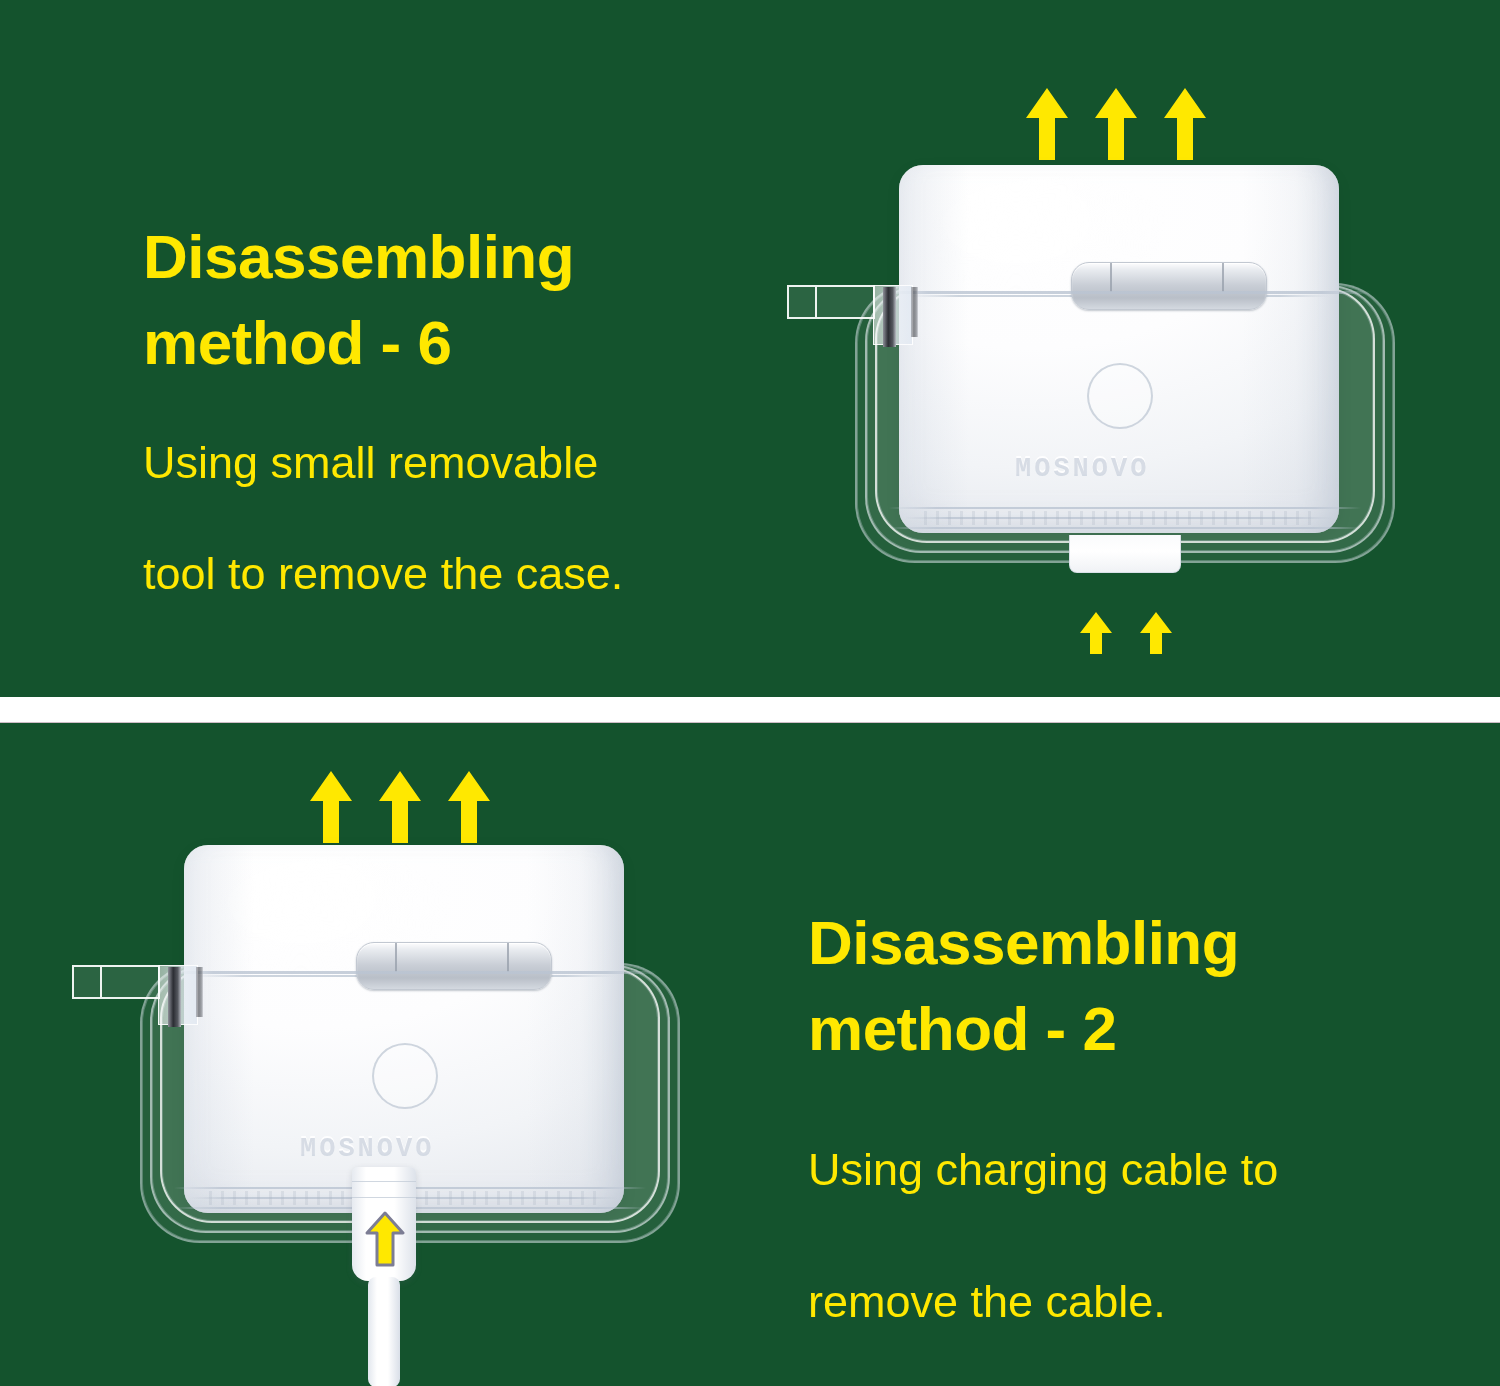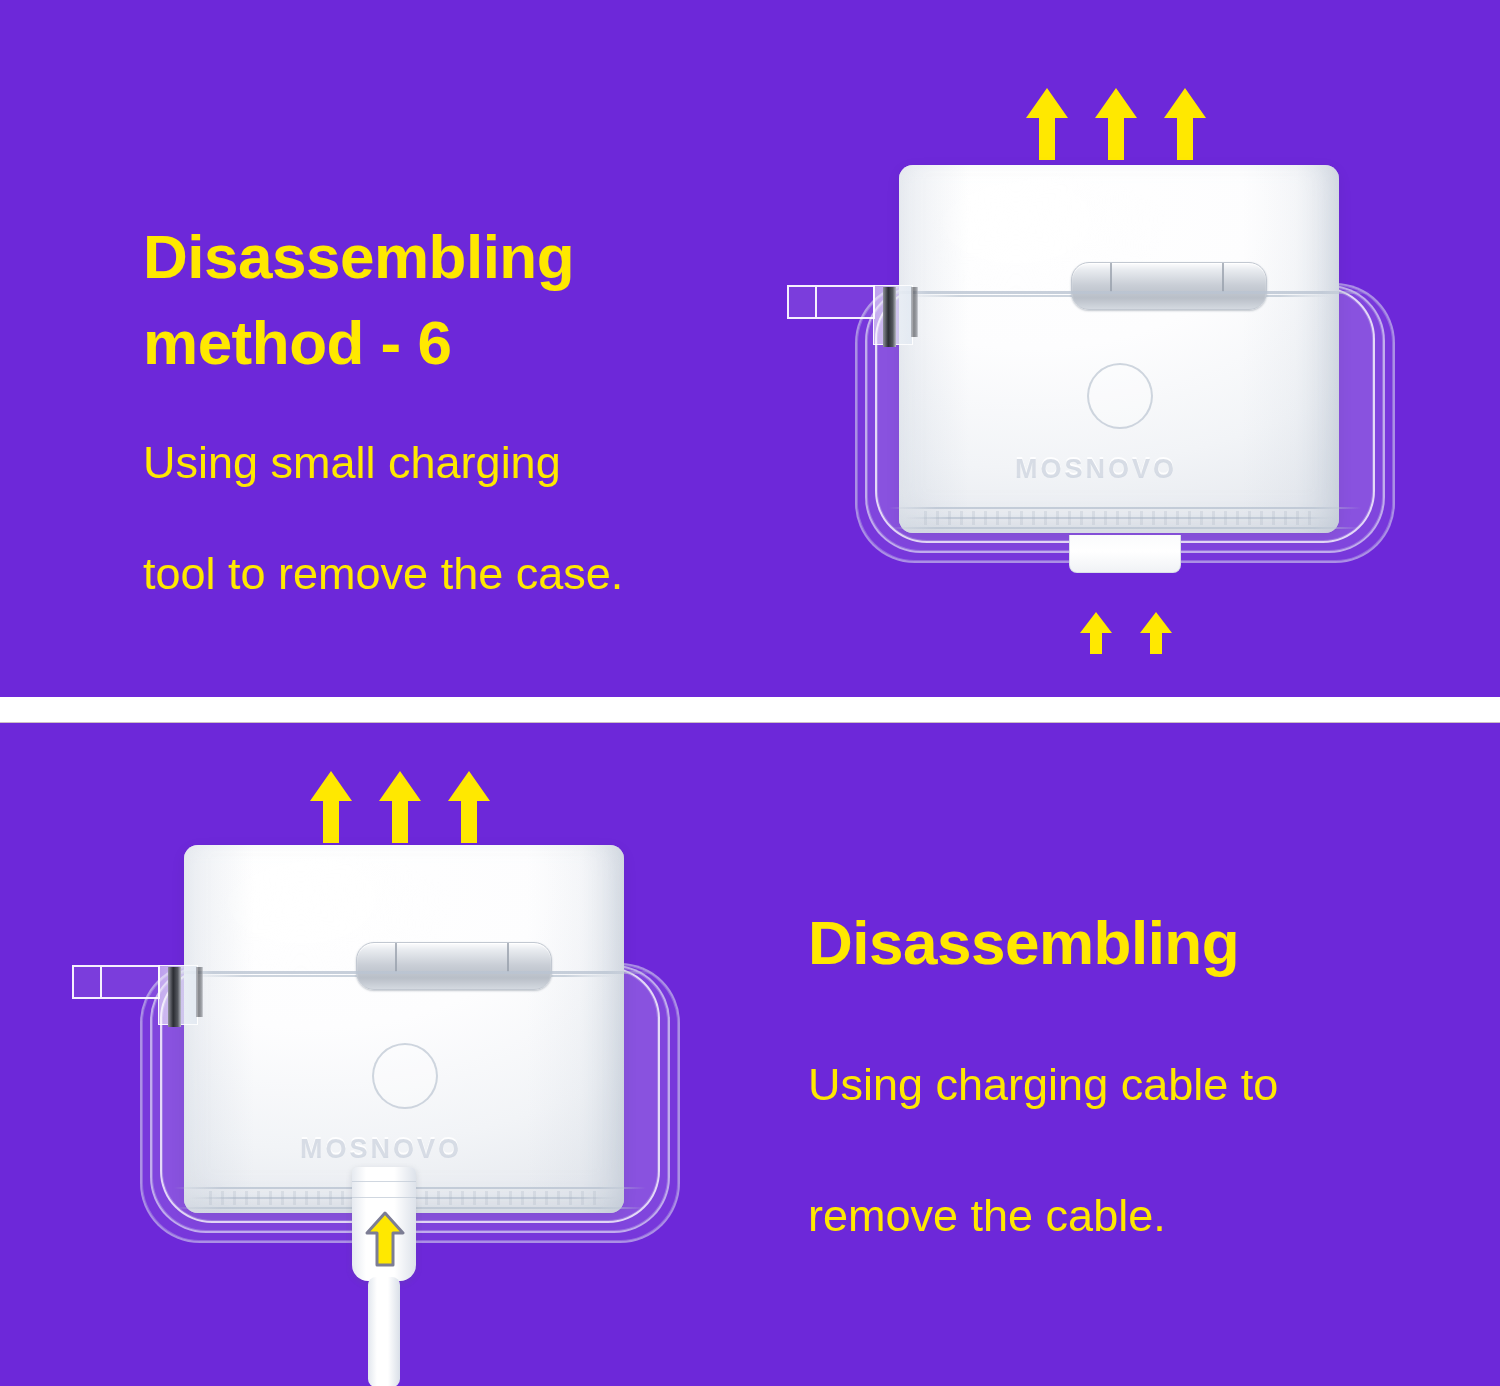--- a/index.html
+++ b/index.html
@@ -6,21 +6,21 @@
   body{
     width:1500px;height:1386px;
     background:#1a00fa;
     font-family:"Liberation Sans",sans-serif;
     overflow:hidden;
     position:relative;
   }
   .page{position:relative;width:1500px;height:1386px;overflow:hidden;background:#1a00fa;}
 
   
-  .panel{position:absolute;left:0;width:1500px;background:#6d28d9;overflow:hidden;}
+  .panel{position:absolute;left:0;width:1500px;background:#14532d;overflow:hidden;}
   #panel-1{top:0;height:697px;}
   #divider{position:absolute;left:0;top:697px;width:1500px;height:26px;background:#ffffff;
            border-bottom:1px solid #cdbdc6;box-sizing:border-box;}
   #panel-2{top:723px;height:663px;}
 
   
   .textblock{position:absolute;}
   .heading{
     color:#ffe800;font-weight:bold;font-size:62px;line-height:1.38;
     letter-spacing:-0.5px;white-space:nowrap;
@@ -49,27 +49,28 @@
     box-shadow:0 0 0 1px rgba(210,218,228,0.30) inset;
   }
   .shell-ring.r2{border-color:rgba(236,241,247,0.60);}
   .shell-ring.r3{border-color:rgba(224,232,240,0.50);}
 
   
   .case-body{
     position:absolute;
     background:
       radial-gradient(125% 90% at 30% 12%, #ffffff 0%, #fdfdfe 42%, #f2f4f7 78%, #e8ebf0 100%);
-    border-radius:14px;
+    border-radius:24px;
     box-shadow:
       inset 0 -16px 34px -14px rgba(176,186,200,0.55),
       inset 14px 0 30px -18px rgba(255,255,255,0.95),
       inset -18px 0 32px -18px rgba(180,190,205,0.45),
       0 4px 16px rgba(0,0,0,0.06);
     overflow:hidden;
+    font-family:Liberation Mono, monospace;
   }
   
   .case-gloss{
     position:absolute;left:7%;top:3%;width:56%;height:34%;
     background:radial-gradient(60% 70% at 35% 35%, rgba(255,255,255,0.98) 0%, rgba(255,255,255,0.45) 55%, rgba(255,255,255,0) 100%);
     border-radius:50%;
     filter:blur(2px);
   }
   
   .case-shade-r{
@@ -181,21 +182,21 @@
 </head>
 <body>
 
 <div class="page">
 
   <div class="panel" id="panel-1">
 
     <div class="textblock" id="text-1">
       <div class="heading">Disassembling</div>
       <div class="heading">method - 6</div>
-      <div class="subtext">Using small charging</div>
+      <div class="subtext">Using small removable</div>
       <div class="subtext">tool to remove the case.</div>
     </div>
 
     <div class="arrow" style="left:1026px;top:88px;">
       <svg width="42" height="72" viewBox="0 0 42 72">
           <polygon points="21,0 42,30 29,30 29,72 13,72 13,30 0,30" fill="#ffe800"></polygon>
         </svg>
     </div>
     <div class="arrow" style="left:1095px;top:88px;">
       <svg width="42" height="72" viewBox="0 0 42 72">
@@ -259,20 +260,21 @@
 
     </div>
   </div>
 
   <div id="divider"></div>
 
   <div class="panel" id="panel-2">
 
     <div class="textblock" id="text-2" style="top:177px;">
       <div class="heading">Disassembling</div>
+      <div class="heading">method - 2</div>
       <div class="subtext">Using charging cable to</div>
       <div class="subtext">remove the cable.</div>
     </div>
 
     <div class="arrow" style="left:310px;top:48px;">
       <svg width="42" height="72" viewBox="0 0 42 72">
           <polygon points="21,0 42,30 29,30 29,72 13,72 13,30 0,30" fill="#ffe800"></polygon>
         </svg>
     </div>
     <div class="arrow" style="left:379px;top:48px;">

